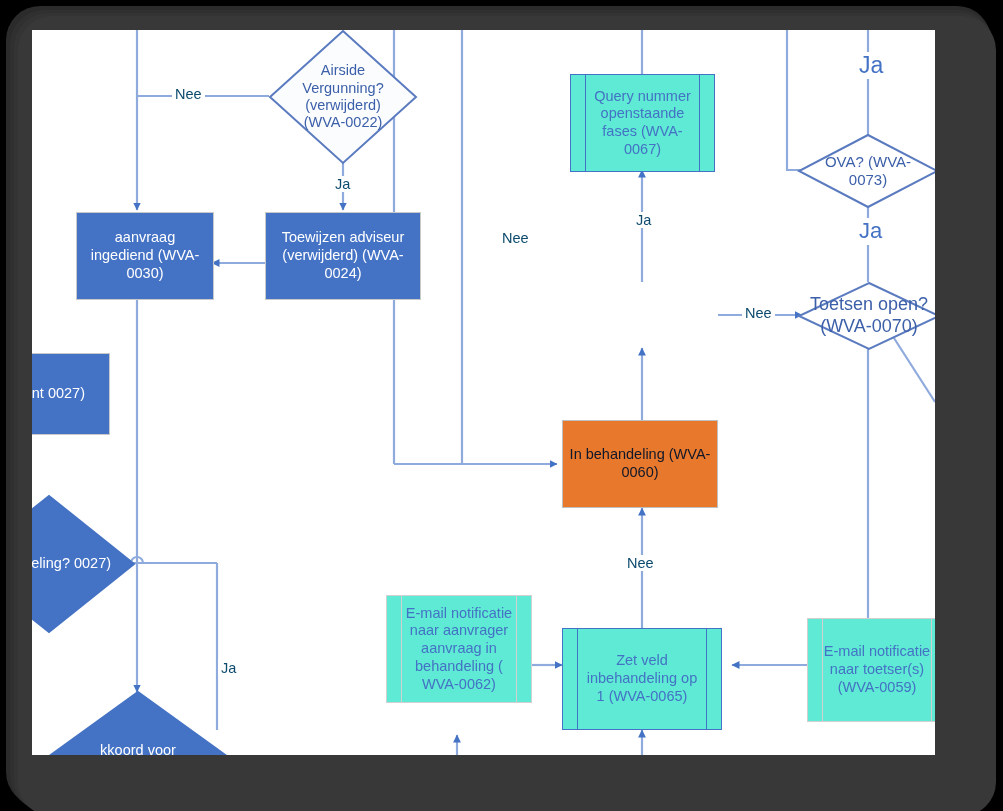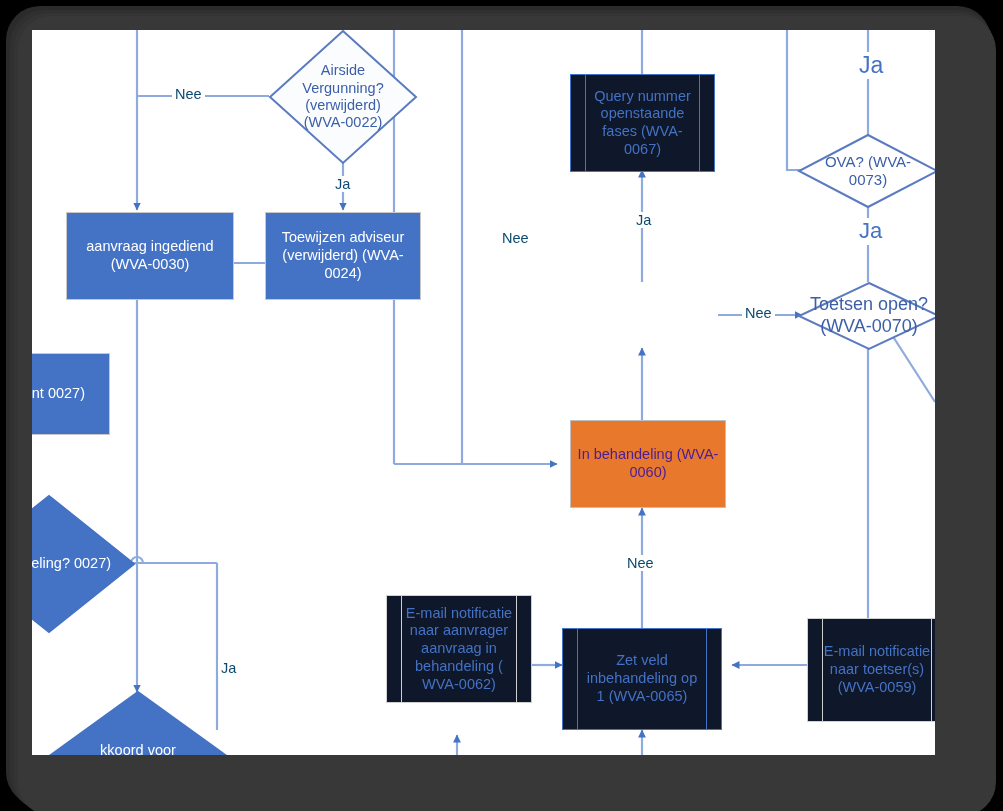--- a/index.html
+++ b/index.html
@@ -17,24 +17,24 @@
 
   
   #canvas{position:absolute;left:32px;top:30px;width:903px;height:725px;
           background:#ffffff;overflow:hidden;}
 
   
   .node{position:absolute;box-sizing:border-box;display:flex;
         align-items:center;justify-content:center;text-align:center;
         line-height:1.22;}
   .box-blue{background:#4472C4;border:1px solid #c9c9c9;color:#ffffff;}
-  .box-orange{background:#E8792C;border:1px solid #bfbfbf;color:#4c1d95;margin-left:8px;}
-
-  
-  .pproc{background:#0f172a;color:#4472C4;justify-content:center;}
+  .box-orange{background:#E8792C;border:1px solid #bfbfbf;color:#0f172a;}
+
+  
+  .pproc{background:#5eead4;color:#4472C4;justify-content:center;}
   .pproc.blue{border:1.5px solid #4472C4;}
   .pproc.grey{border:1.5px solid #d0d0d0;}
   .pproc .bar{position:absolute;top:0;bottom:0;width:0;border-left:1.5px solid #4472C4;}
   .pproc.grey .bar{border-left-color:#d0d0d0;}
   .pproc .bar.l{left:14px;} .pproc .bar.r{right:14px;}
   .pproc .txt{position:relative;z-index:2;padding:0 18px;}
 
   
   .diam{position:absolute;}
   .diam svg{position:absolute;left:0;top:0;overflow:visible;}
@@ -142,21 +142,21 @@
       <svg width="140" height="74" viewBox="0 0 140 74">
         <polygon points="70,1 139,37 70,73 1,37" fill="#FFFFFF" stroke="#5B7BC0" stroke-width="2"></polygon>
       </svg>
       <div class="dtxt" style="font-size:15px;padding:0 16px;">OVA? (WVA-0073)</div>
     </div>
 
     <div class="node box-blue" style="left:233px;top:182px;width:156px;height:88px;font-size:14.5px;padding:0 8px;">
       <span>Toewijzen adviseur (verwijderd) (WVA-0024)</span>
     </div>
 
-    <div class="node box-blue" style="left:34px;top:182px;width:168px;height:88px;font-size:14.5px;padding:0 6px;">
+    <div class="node box-blue" style="left:44px;top:182px;width:138px;height:88px;font-size:14.5px;padding:0 6px;">
       <span>aanvraag ingediend (WVA-0030)</span>
     </div>
 
     <div class="node box-blue" style="left:-72px;top:323px;width:150px;height:82px;font-size:14.5px;padding:0 6px;">
       <span>ingedient 0027)</span>
     </div>
 
 
     <div class="diam open" style="left:766px;top:252px;width:142px;height:68px;">
       <svg width="142" height="68" viewBox="0 0 142 68">

